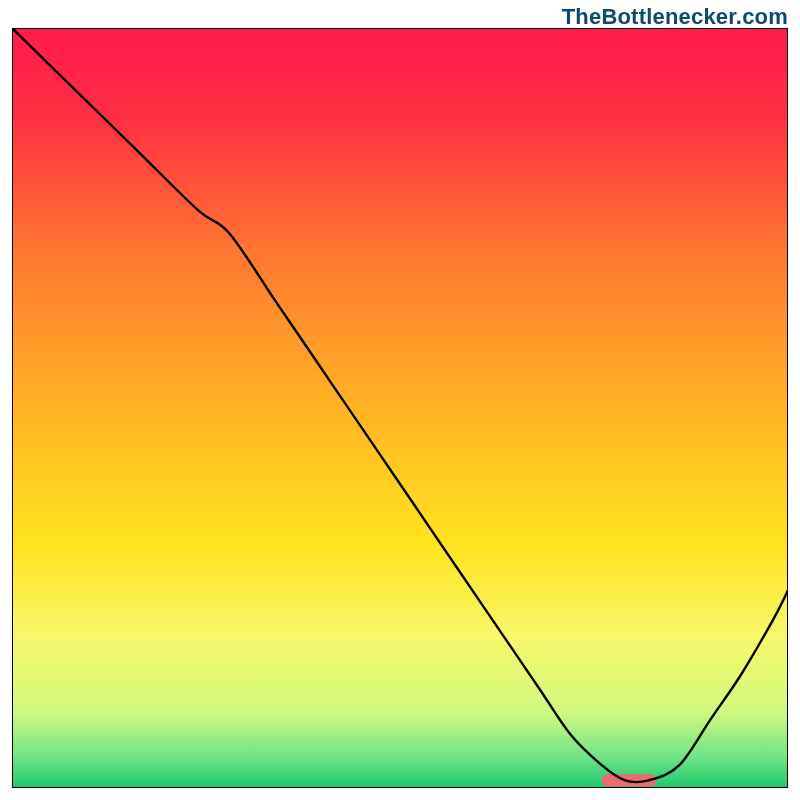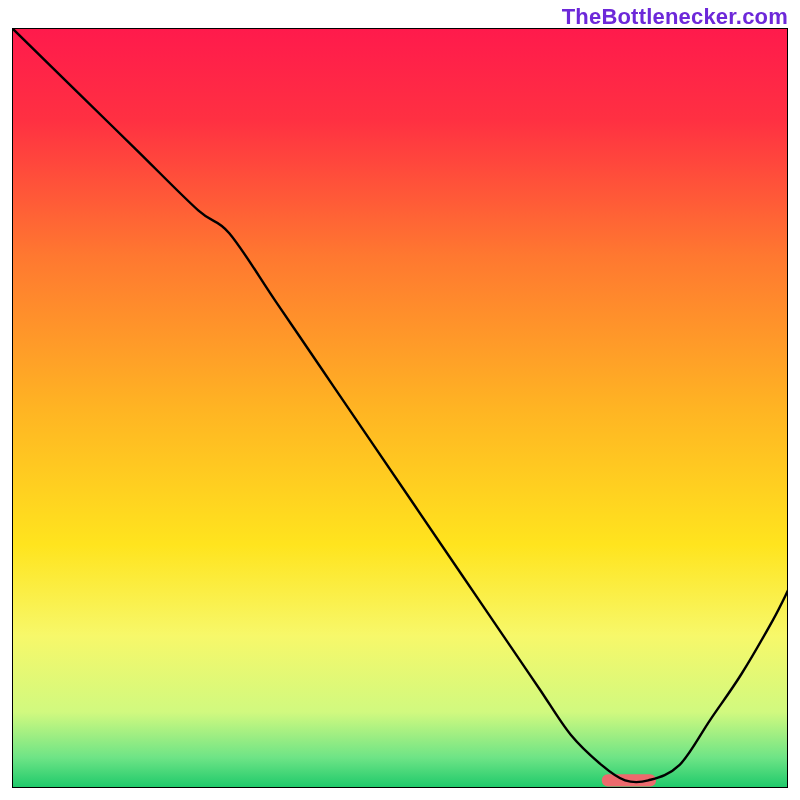--- a/index.html
+++ b/index.html
@@ -15,21 +15,21 @@
     width: 800px;
     height: 800px;
     overflow: hidden;
   }
   .watermark {
     position: absolute;
     top: 4px;
     right: 12px;
     font-size: 22px;
     font-weight: bold;
-    color: #6d28d9;
+    color: #0c4a6e;
     letter-spacing: 0.2px;
     z-index: 50;
   }
   .plot {
     position: absolute;
     left: 12px;
     top: 28px;
     width: 776px;
     height: 760px;
   }

